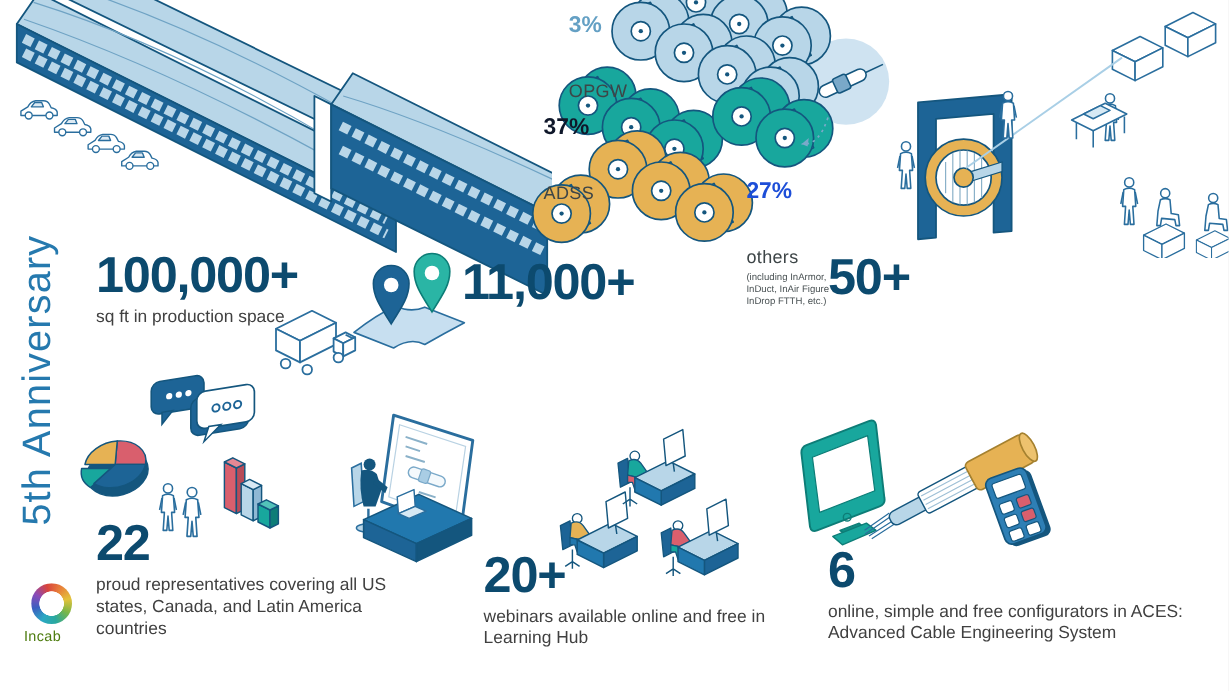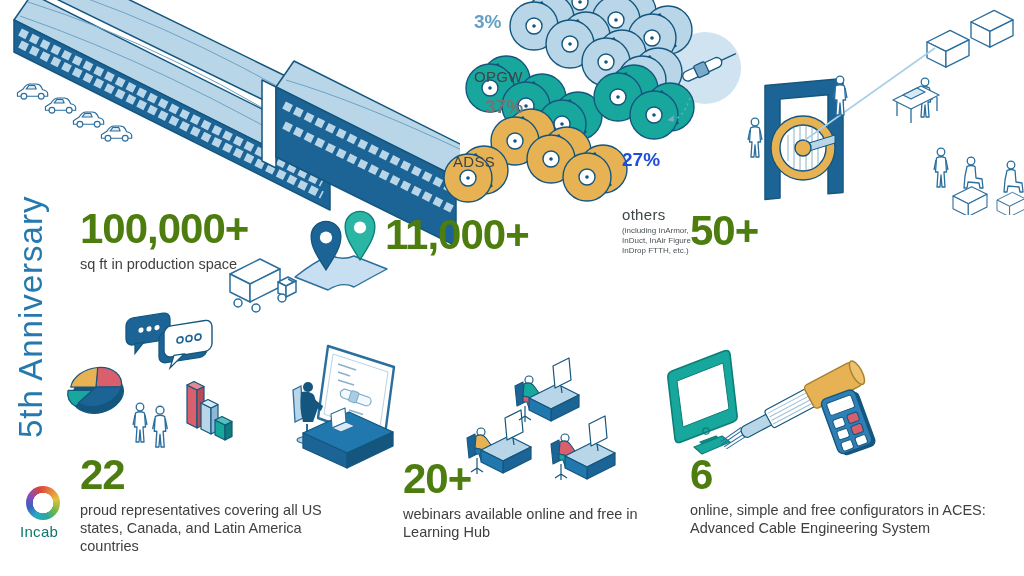--- a/index.html
+++ b/index.html
@@ -5,37 +5,37 @@
   html,body{margin:0;padding:0;background:#e8e8e8;}
   .canvas{position:relative;width:1024px;height:576px;background:#ffffff;overflow:hidden;
           font-family:"Liberation Sans", sans-serif;color:#3d4547;}
   svg{position:absolute;display:block;}
 
   .vtitle{position:absolute;left:8px;top:146px;height:292px;width:46px;
           writing-mode:vertical-rl;transform:rotate(180deg);
           font-size:33px;font-weight:400;color:#2579ae;letter-spacing:1px;line-height:46px;}
 
   .stat{position:absolute;}
-  .stat-value{font-size:42px;font-weight:700;color:#4d7c0f;line-height:1;letter-spacing:-1px;}
+  .stat-value{font-size:42px;font-weight:700;color:#0c4a6e;line-height:1;letter-spacing:-1px;}
   .stat-desc{margin-top:5px;font-size:14.5px;line-height:1.25;color:#404040;}
 
   .mix-label{position:absolute;line-height:1.05;}
   .pct{font-size:19px;font-weight:700;}
   .pct-opgw{color:#64a0c4;}
-  .pct-adss{color:#737373;margin-left:32px;}
+  .pct-adss{color:#0f172a;}
   .pct-others{color:#1d4ed8;}
   .mix-name{font-size:15px;font-weight:500;color:#3d4547;letter-spacing:0.3px;margin-top:37px;}
   .mix-note{margin-top:3px;width:88px;font-size:8px;line-height:1.28;color:#4a5254;}
 
   .logo{position:absolute;left:20px;top:486px;width:60px;text-align:left;}
   .logo-ring{display:block;width:34px;height:34px;border-radius:50%;margin-left:6px;
     background:
       radial-gradient(circle at 50% 50%, #ffffff 0 10px, rgba(255,255,255,0) 10.5px),
       conic-gradient(from 210deg,#2aa8c4,#3b5fc0,#8a4bb8,#d8443c,#e8803a,#e3c23a,#7ab648,#2aa89d,#2aa8c4);}
-  .logo-text{display:block;margin-top:3px;font-size:15px;font-weight:500;color:#0f766e;letter-spacing:0.3px;}
+  .logo-text{display:block;margin-top:3px;font-size:12px;font-weight:500;color:#4d7c0f;letter-spacing:0.3px;}
 </style>
 </head>
 <body>
 
 <div class="canvas">
 
   <svg style="left:0;top:0" width="460" height="246" viewBox="0 0 460 246">
     <g stroke="#14567e" stroke-width="1.5" stroke-linejoin="round">
 
       <path d="M42,-8 L358,146 L376,120 L60,-34 Z" fill="#b8d6e8"></path>
@@ -196,21 +196,21 @@
     <div class="stat-value">100,000+</div>
     <div class="stat-desc">sq ft in production space</div>
   </div>
   <div class="stat" style="left:385px;top:214px;width:305px">
     <div class="stat-value">11,000+</div>
   </div>
   <div class="stat" style="left:690px;top:210px;width:320px">
     <div class="stat-value">50+</div>
   </div>
 
-  <div class="stat" style="left:80px;top:454px;width:278px">
+  <div class="stat" style="left:80px;top:432px;width:278px">
     <div class="stat-value">22</div>
     <div class="stat-desc">proud representatives covering all US states, Canada, and Latin America countries</div>
   </div>
   <div class="stat" style="left:403px;top:458px;width:272px">
     <div class="stat-value">20+</div>
     <div class="stat-desc">webinars available online and free in Learning Hub</div>
   </div>
   <div class="stat" style="left:690px;top:454px;width:332px">
     <div class="stat-value">6</div>
     <div class="stat-desc">online, simple and free configurators in ACES: Advanced Cable Engineering System</div>

